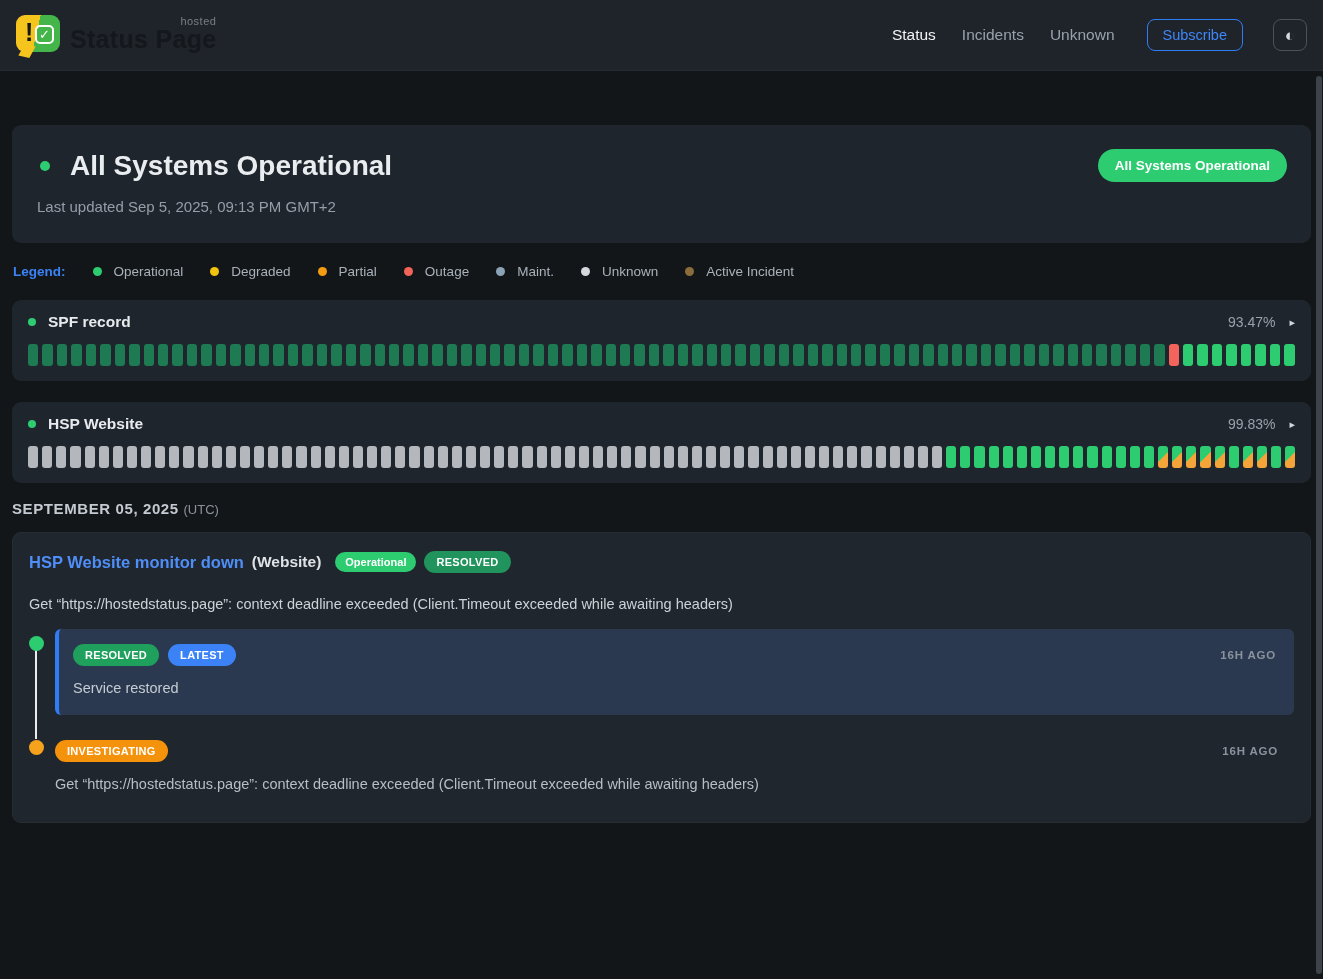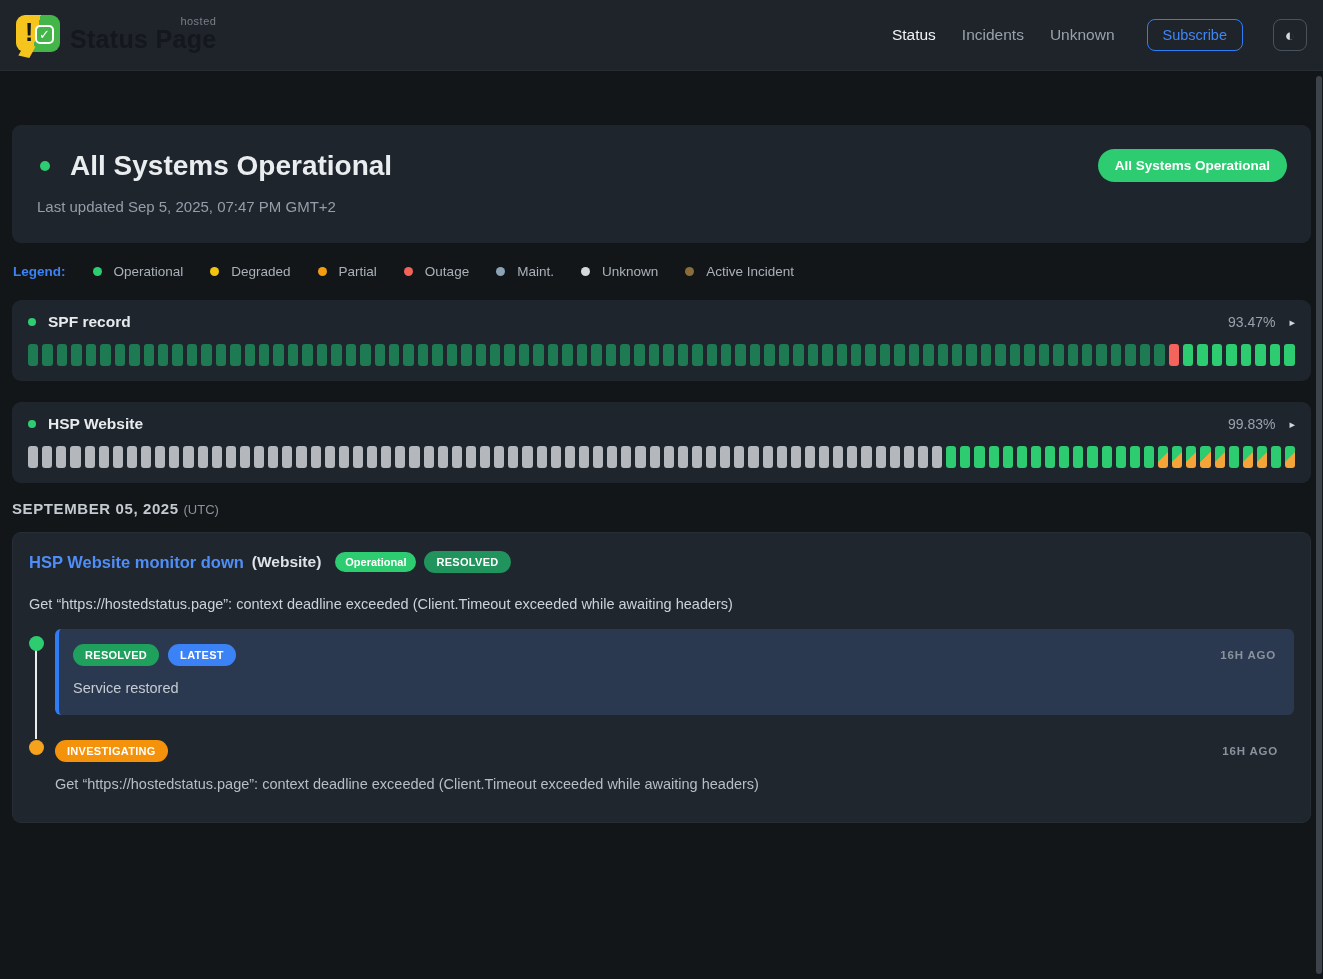--- a/index.html
+++ b/index.html
@@ -136,21 +136,21 @@
 </header>
 
 <main class="main">
 
   <section class="card banner">
     <div class="banner-row">
       <span class="dot banner-dot" style="background: rgb(46, 204, 113);"></span>
       <h1 class="banner-title">All Systems Operational</h1>
       <span class="banner-badge" style="background: rgb(46, 204, 113);">All Systems Operational</span>
     </div>
-    <div class="banner-updated">Last updated Sep 5, 2025, 07:47 PM GMT+2</div>
+    <div class="banner-updated">Last updated Sep 5, 2025, 09:13 PM GMT+2</div>
   </section>
 
   <div class="legend">
     <span class="legend-label">Legend:</span>
     <span class="legend-item">
       <span class="dot legend-dot" style="background: rgb(46, 204, 113);"></span>
       <span class="legend-text">Operational</span>
     </span>
     <span class="legend-item">
       <span class="dot legend-dot" style="background: rgb(241, 196, 15);"></span>

